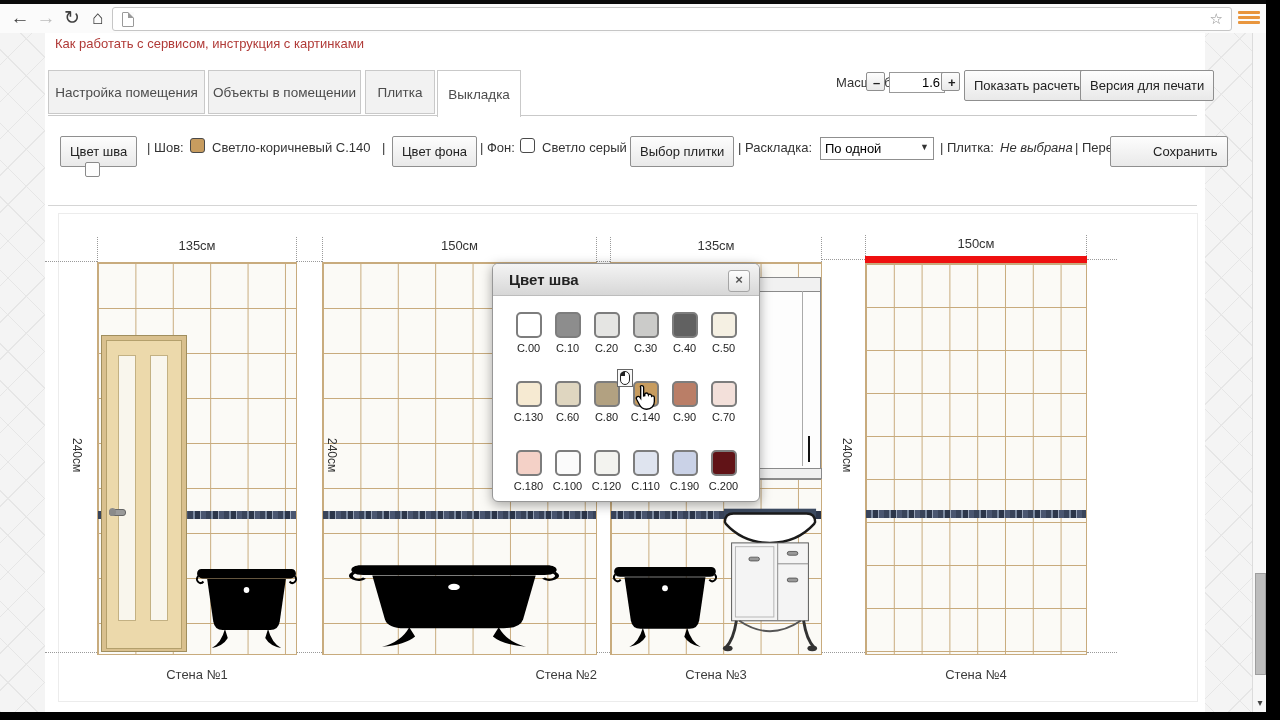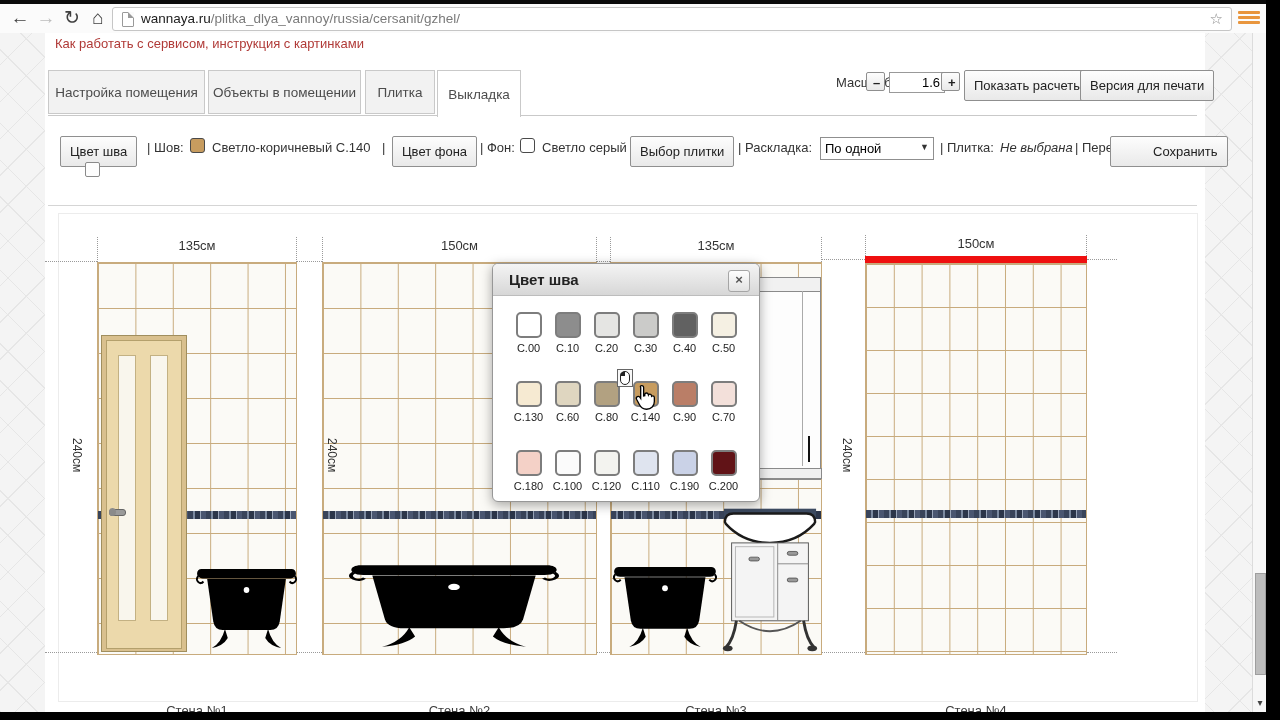--- a/index.html
+++ b/index.html
@@ -60,21 +60,21 @@
     background-image:linear-gradient(to right,#c8ab7d 1px,transparent 1px),
                      linear-gradient(to bottom,#c8ab7d 1px,transparent 1px);
     background-size:37.4px 45px;}
   .tiles4{background-size:27.8px 43px;}
   .strip{height:8px;background:repeating-linear-gradient(90deg,#39445a 0 5px,#7c8aa0 5px 7px,#2c364a 7px 12px,#9aa6ba 12px 13px,#4a5670 13px 18px);}
   .redstripe{height:7px;background:#ef1010;}
   .dim-label{font-size:13px;color:#333;text-align:center;}
   .tick{width:1px;height:25px;border-left:1px dotted #9a9a9a;}
   .dotline{height:1px;border-top:1px dotted #9a9a9a;}
   .vlabel{writing-mode:vertical-rl;font-size:12px;color:#333;height:60px;text-align:center;}
-  .wall-name{font-size:13px;color:#3c3c3c;text-align:center;margin-top:36px;}
+  .wall-name{font-size:13px;color:#3c3c3c;text-align:center;}
 
   
   .door-casing{left:101px;top:335px;width:86px;height:317px;background:#d9c08e;border:1px solid #a08e5e;box-sizing:border-box;}
   .door-leaf{position:absolute;left:4px;top:4px;width:76px;height:309px;background:#ecd9ab;border:1px solid #b4a06c;box-sizing:border-box;}
   .door-panel{position:absolute;top:14px;width:18px;height:266px;background:#f9f6ed;border:1px solid #c3b183;box-sizing:border-box;}
   .door-handle{position:absolute;left:2px;top:168px;width:15px;height:5px;background:#9a9a9a;border:1px solid #666;border-radius:3px;}
   .door-handle:before{content:"";position:absolute;left:-1px;top:-2px;width:7px;height:8px;border-radius:50%;background:#8a8a8a;}
 
   
   .cab{left:757px;top:277px;width:64px;height:203px;background:#fdfdfd;border:1px solid #8a8a8a;box-sizing:border-box;}
@@ -112,21 +112,20 @@
 <div class="stage">
 
   <div class="abs top-strip"></div>
   <div class="abs browser">
     <div class="nav-ico" style="left:8px;">←</div>
     <div class="nav-ico dis" style="left:34px;">→</div>
     <div class="nav-ico" style="left:60px;">↻</div>
     <div class="nav-ico" style="left:86px;">⌂</div>
     <div class="urlbar">
       <div class="favicon"></div>
-      <div class="urltext"><span>wannaya.ru</span><span class="path">/plitka_dlya_vannoy/russia/cersanit/gzhel/</span></div>
       <div class="star">☆</div>
     </div>
     <div class="menu-btn">
         <span></span>
         <span></span>
         <span></span>
       </div>
   </div>
 
   <div class="abs page"></div>
@@ -221,21 +220,21 @@
 
   <div class="abs dim-label" style="left:322px;top:238px;width:275px;">150см</div>
   <div class="abs tick" style="left:322px;top:237px;"></div>
   <div class="abs tick" style="left:596px;top:237px;"></div>
   <div class="abs tiles" style="left:322px;top:262px;width:275px;height:393px;"></div>
   <div class="abs strip" style="left:323px;top:511px;width:273px;"></div>
   <div class="abs vlabel" style="left:325px;top:425px;">240см</div>
   <svg class="abs" style="left:347px;top:556px;" width="214" height="98">
       <use href="#tub"></use>
     </svg>
-  <div class="abs wall-name" style="left:322px;top:667px;width:275px;">Стена №2</div>
+  <div class="abs wall-name" style="left:322px;top:667px;width:275px;text-align:right;">Стена №2</div>
 
   <div class="abs dim-label" style="left:610px;top:238px;width:212px;">135см</div>
   <div class="abs tick" style="left:610px;top:237px;"></div>
   <div class="abs tick" style="left:821px;top:237px;"></div>
   <div class="abs tiles" style="left:610px;top:262px;width:212px;height:393px;"></div>
   <div class="abs strip" style="left:611px;top:511px;width:210px;"></div>
   <div class="abs cab">
     <div class="cab-top"></div>
     <div class="cab-div"></div>
     <div class="cab-handle"></div>

